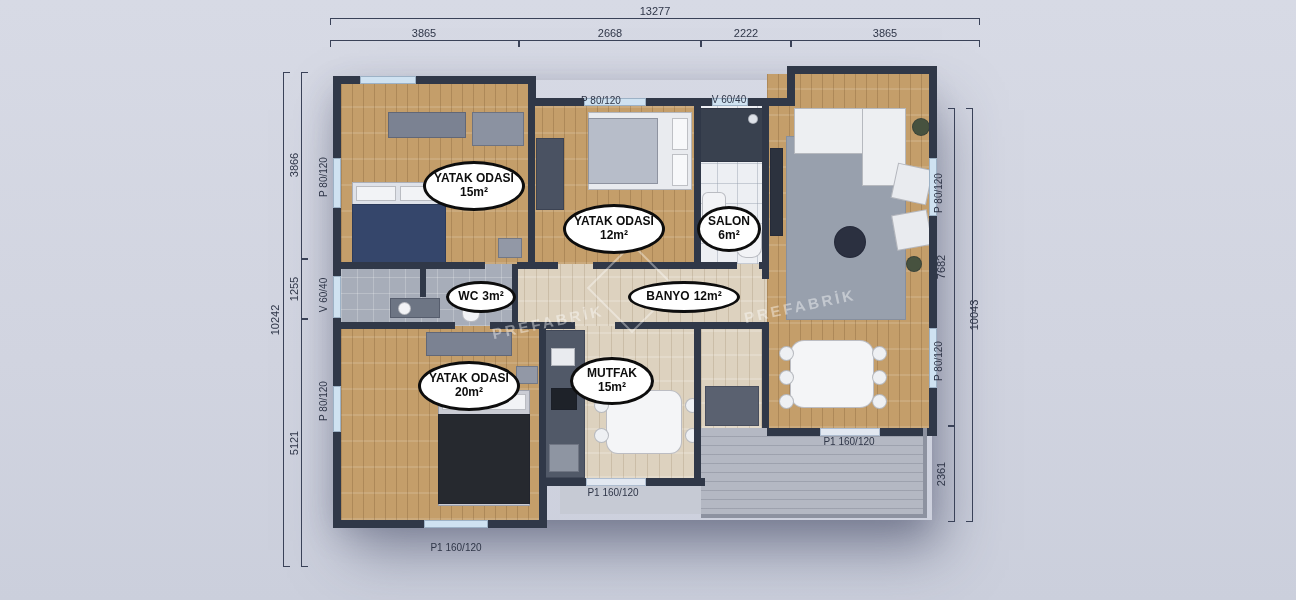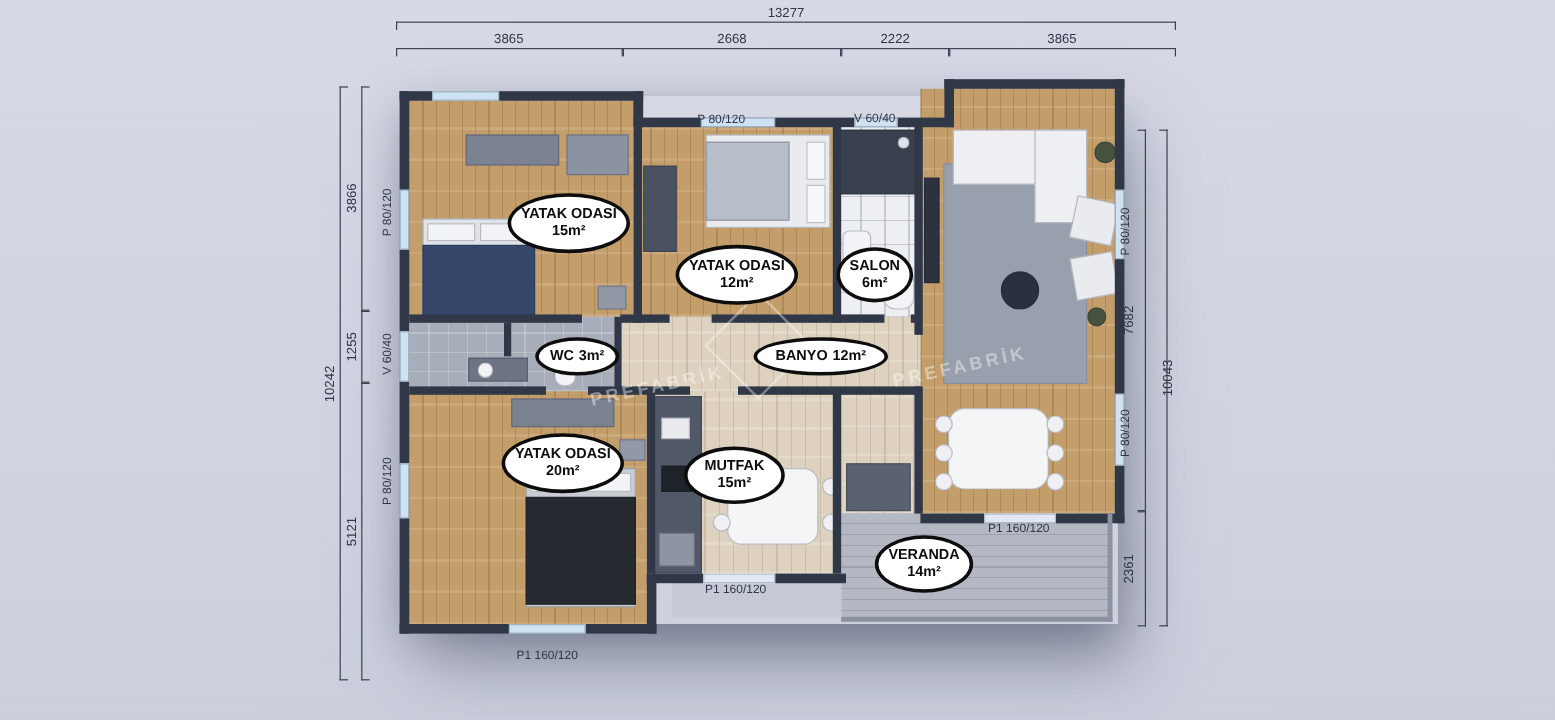--- a/index.html
+++ b/index.html
@@ -199,27 +199,23 @@
     <span>3m²</span>
   </div>
   <div class="tag row" style="left:684px;top:297px;width:112px;height:32px">
     <span>BANYO</span>
     <span>12m²</span>
   </div>
   <div class="tag" style="left:469px;top:386px;width:102px;height:50px">
     <span>YATAK ODASI</span>
     <span>20m²</span>
   </div>
-  <div class="tag" style="left:612px;top:396px;width:84px;height:48px">
+  <div class="tag" style="left:612px;top:381px;width:84px;height:48px">
     <span>MUTFAK</span>
     <span>15m²</span>
-  </div>
-  <div class="tag" style="left:770px;top:470px;width:82px;height:48px">
-    <span>VERANDA</span>
-    <span>14m²</span>
   </div>
 
   <div class="dimlbl" style="left:655px;top:11px">13277</div>
   <div class="dim-h" style="left:330px;top:18px;width:650px"></div>
   <div class="dimlbl" style="left:424px;top:33px">3865</div>
   <div class="dimlbl" style="left:610px;top:33px">2668</div>
   <div class="dimlbl" style="left:746px;top:33px">2222</div>
   <div class="dimlbl" style="left:885px;top:33px">3865</div>
   <div class="dim-h" style="left:330px;top:40px;width:189px"></div>
   <div class="dim-h" style="left:519px;top:40px;width:182px"></div>

